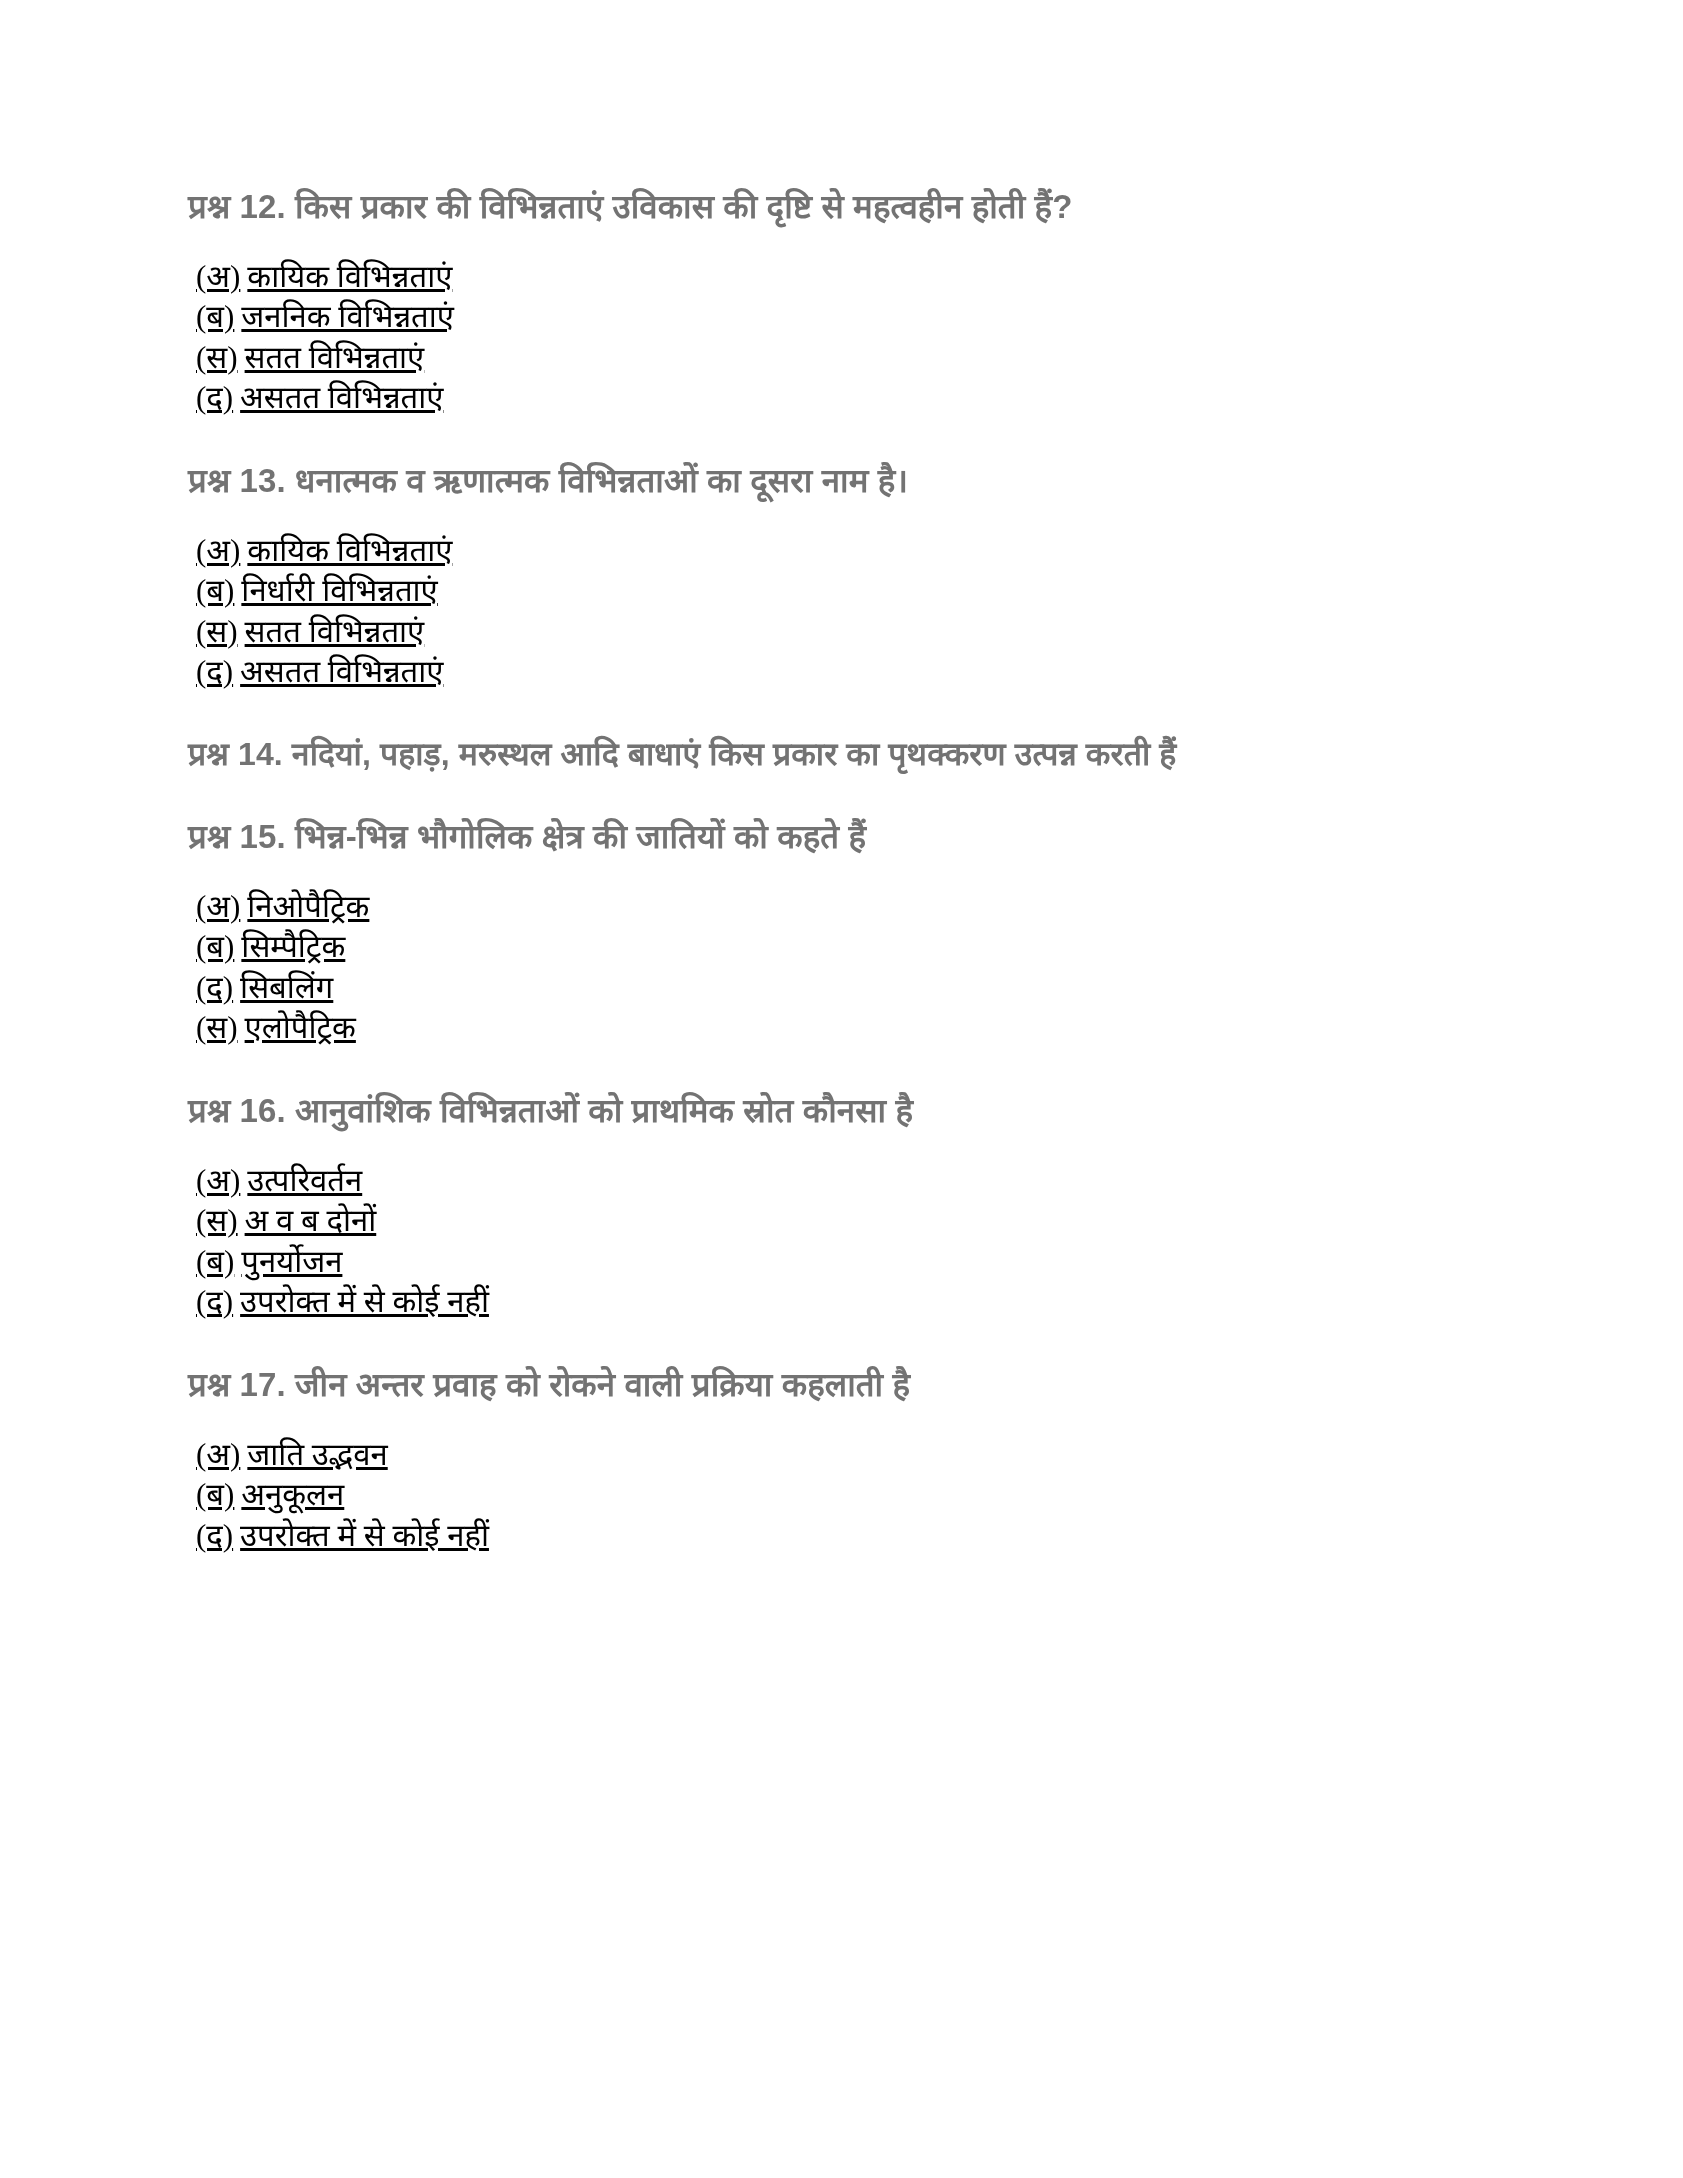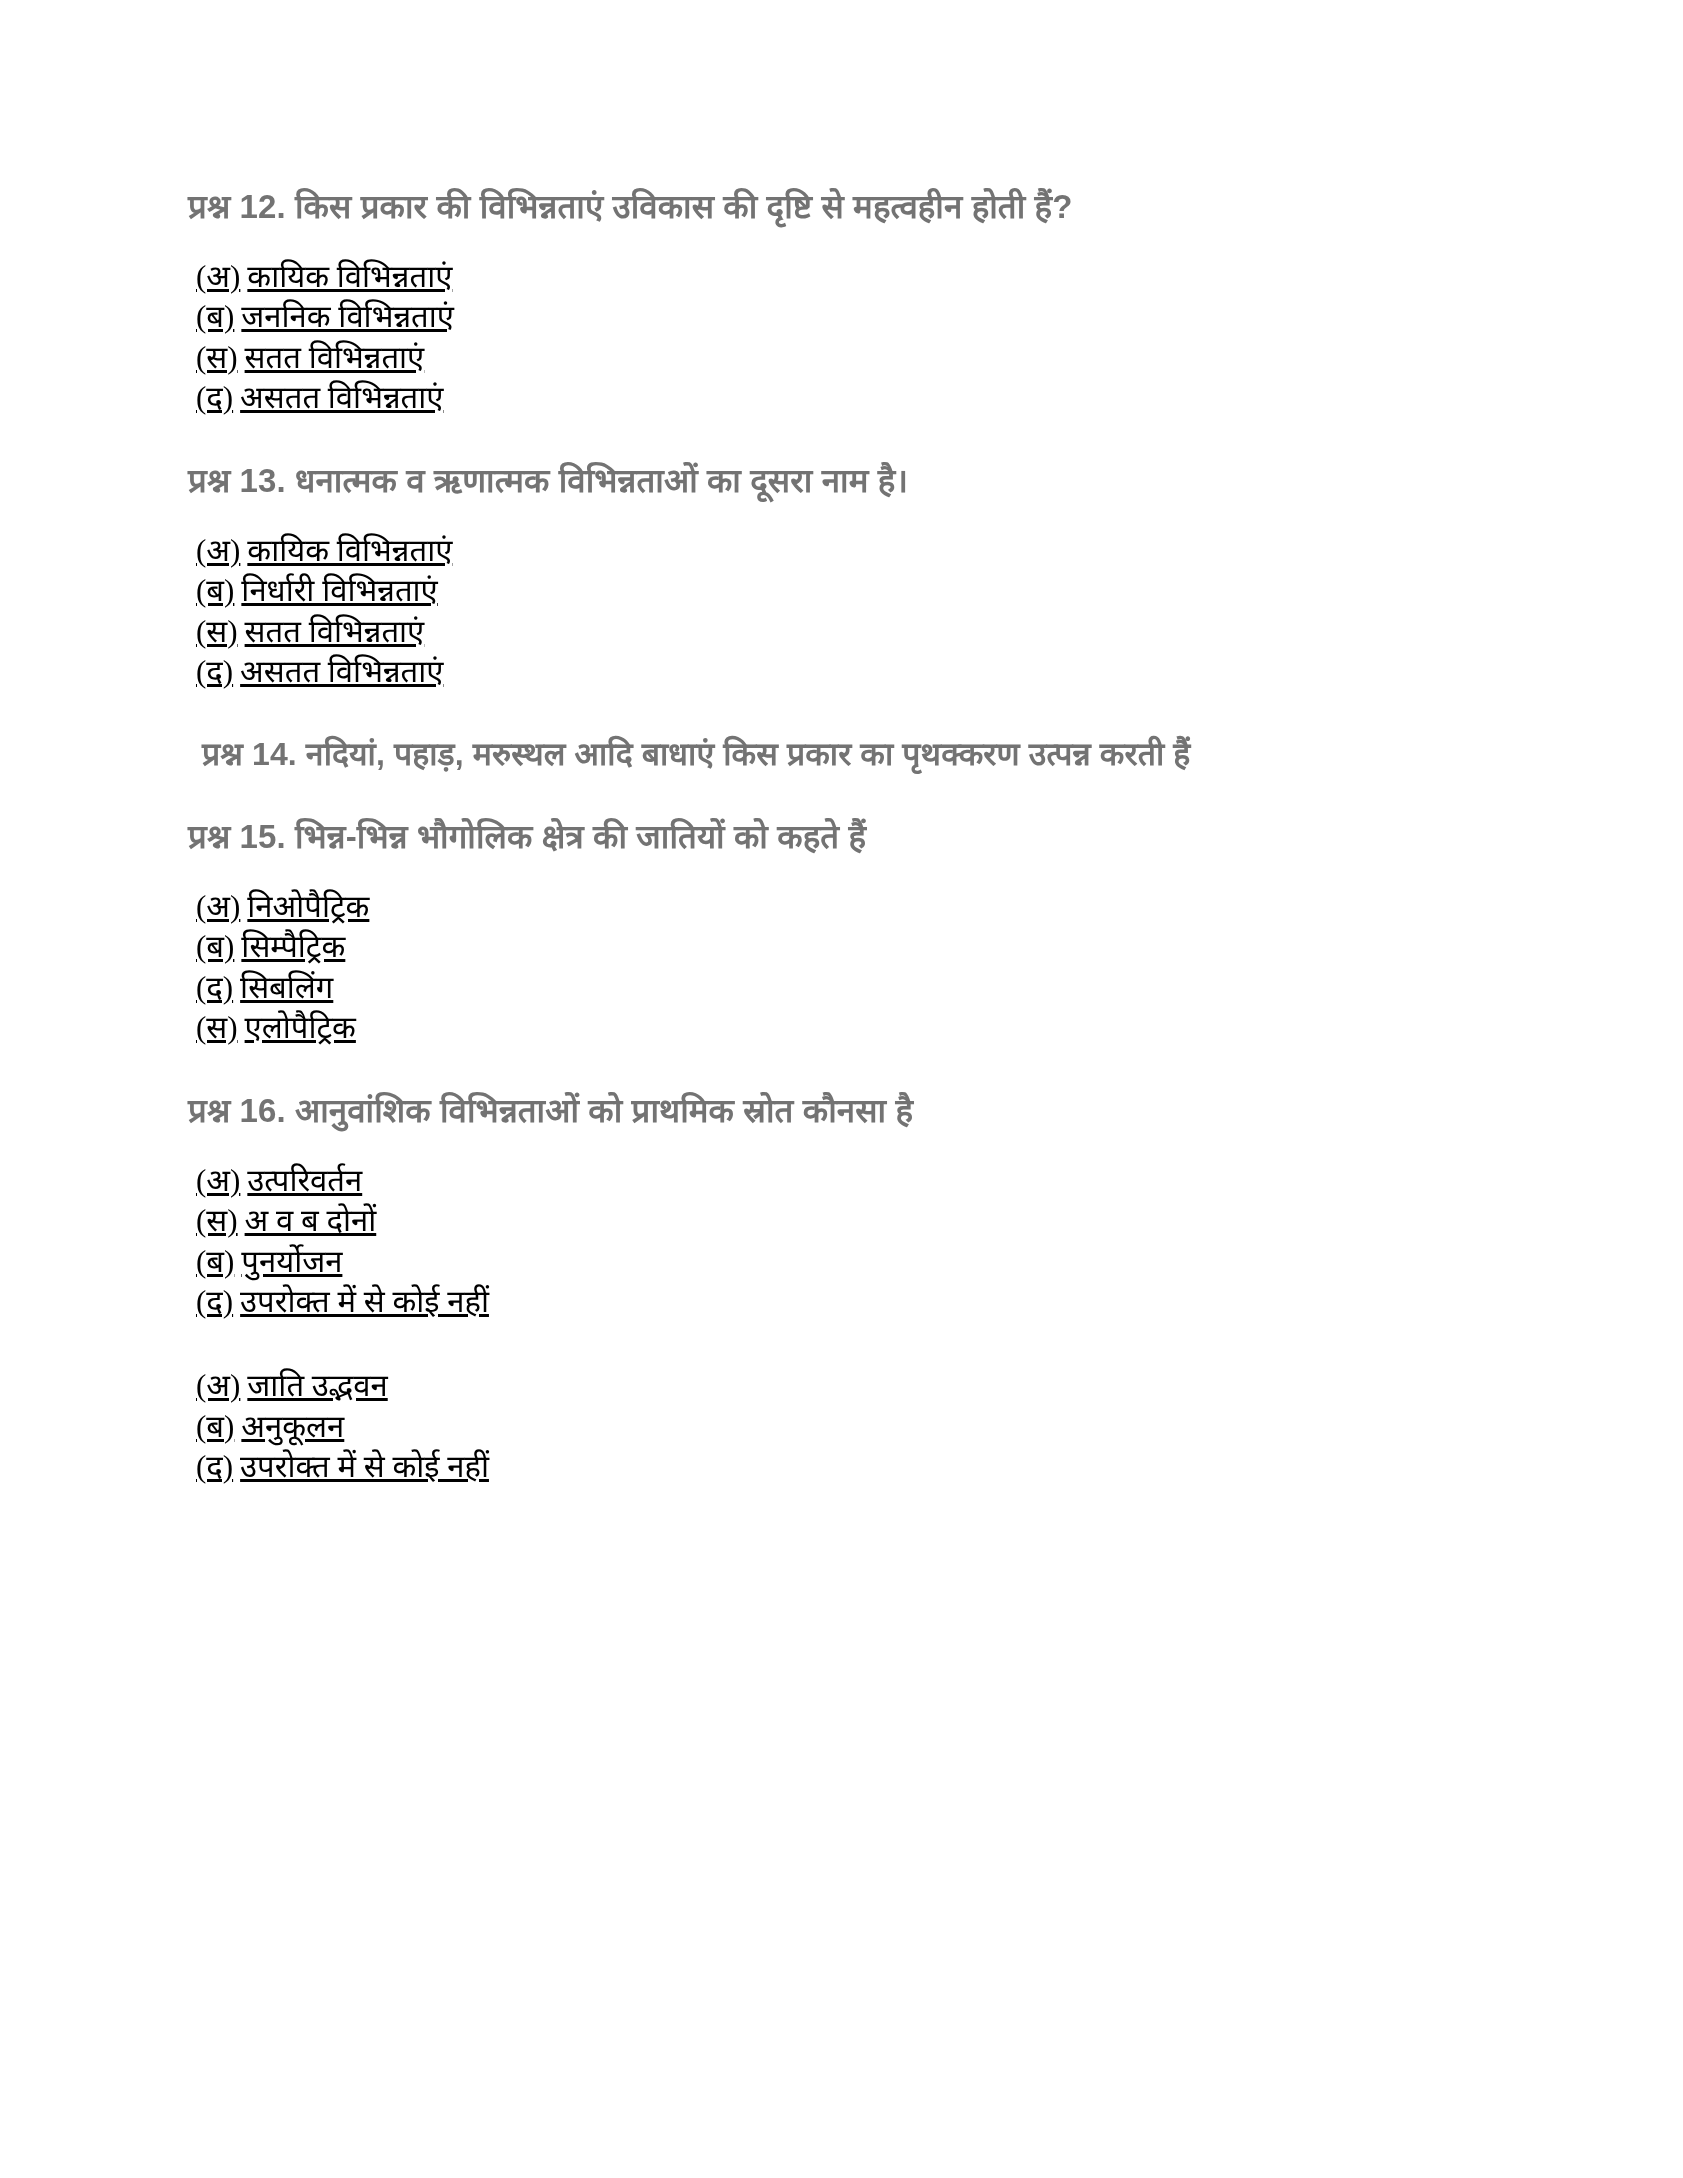--- a/index.html
+++ b/index.html
@@ -57,21 +57,20 @@
   .opt-label {
     display: inline;
   }
   .opt-text {
     display: inline;
     margin-left: 7px;
   }
   
   .q-heading.long {
     font-size: 32px;
-    margin-left: 14px;
   }
 </style>
 </head>
 <body>
 
 <div class="page">
 
   <section class="qblock">
     <h2 class="q-heading">प्रश्न 12. किस प्रकार की विभिन्नताएं उविकास की दृष्टि से महत्वहीन होती हैं?</h2>
     <ul class="options">
@@ -142,20 +141,21 @@
       <li class="option">
         <span class="opt-label">(ब)</span><span class="opt-text">पुनर्योजन</span>
       </li>
       <li class="option">
         <span class="opt-label">(द)</span><span class="opt-text">उपरोक्त में से कोई नहीं</span>
       </li>
     </ul>
   </section>
 
   <section class="qblock">
+    <h2 class="q-heading">प्रश्न 17. जीन अन्तर प्रवाह को रोकने वाली प्रक्रिया कहलाती है</h2>
     <ul class="options">
       <li class="option">
         <span class="opt-label">(अ)</span><span class="opt-text">जाति उद्भवन</span>
       </li>
       <li class="option">
         <span class="opt-label">(ब)</span><span class="opt-text">अनुकूलन</span>
       </li>
       <li class="option">
         <span class="opt-label">(द)</span><span class="opt-text">उपरोक्त में से कोई नहीं</span>
       </li>

